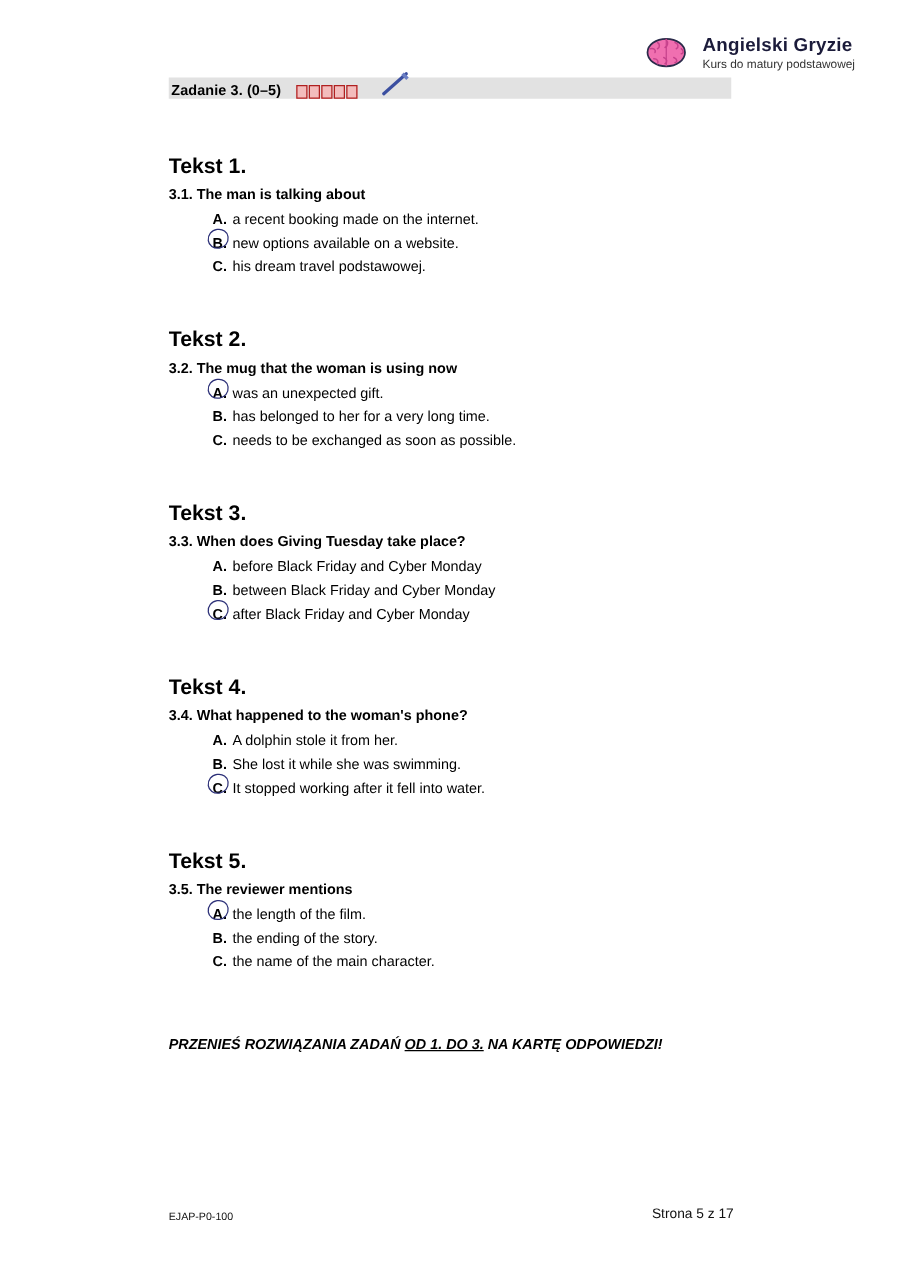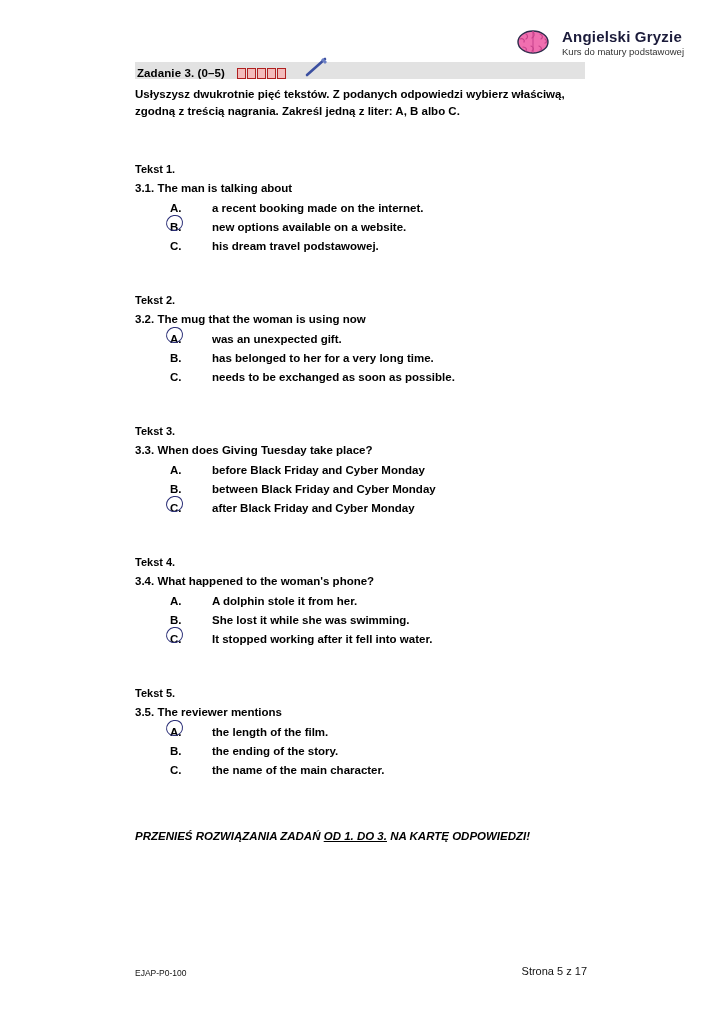--- a/index.html
+++ b/index.html
@@ -96,21 +96,21 @@
   }
 
   
   .block {
     margin-top: 38px;
   }
   .block:first-of-type {
     margin-top: 44px;
   }
   .text-head {
-    font-size: 11px;
+    font-size: 17px;
     font-weight: bold;
     margin-bottom: 7px;
   }
   .question {
     font-size: 11.5px;
     font-weight: bold;
     margin-bottom: 5px;
   }
   .options {
     margin: 0;
@@ -126,22 +126,21 @@
     position: relative;
   }
   .opt-letter {
     font-weight: bold;
     width: 16px;
     flex: 0 0 auto;
     position: relative;
     text-align: left;
   }
   .opt-text {
-    font-weight: bold;
-    margin-left: 26px;
+    font-weight: normal;
   }
   
   .circled .opt-letter::before {
     content: "";
     position: absolute;
     left: -4px;
     top: -3px;
     width: 17px;
     height: 16px;
     border: 1.4px solid #2b2f77;
@@ -209,21 +208,20 @@
       <span></span>
     </span>
     <span class="pencil">
       <svg viewBox="0 0 24 20" width="24" height="20" aria-hidden="true">
         <path d="M2 18 L20 2" stroke="#3b4fa0" stroke-width="2.6" stroke-linecap="round" fill="none"></path>
         <path d="M18 1 L22 5 L20 7 L16 3 Z" fill="#6b7fc4"></path>
       </svg>
     </span>
   </div>
 
-  <div class="instructions">Usłyszysz dwukrotnie pięć tekstów. Z podanych odpowiedzi wybierz właściwą, zgodną z treścią nagrania. Zakreśl jedną z liter: A, B albo C.</div>
 
   <div id="blocks">
       <div class="block">
         <div class="text-head">Tekst 1.</div>
         <div class="question">3.1.  The man is talking about</div>
         <ul class="options">
           <li class="option">
             <span class="opt-letter">A.</span>
             <span class="opt-text">a recent booking made on the internet.</span>
           </li>

